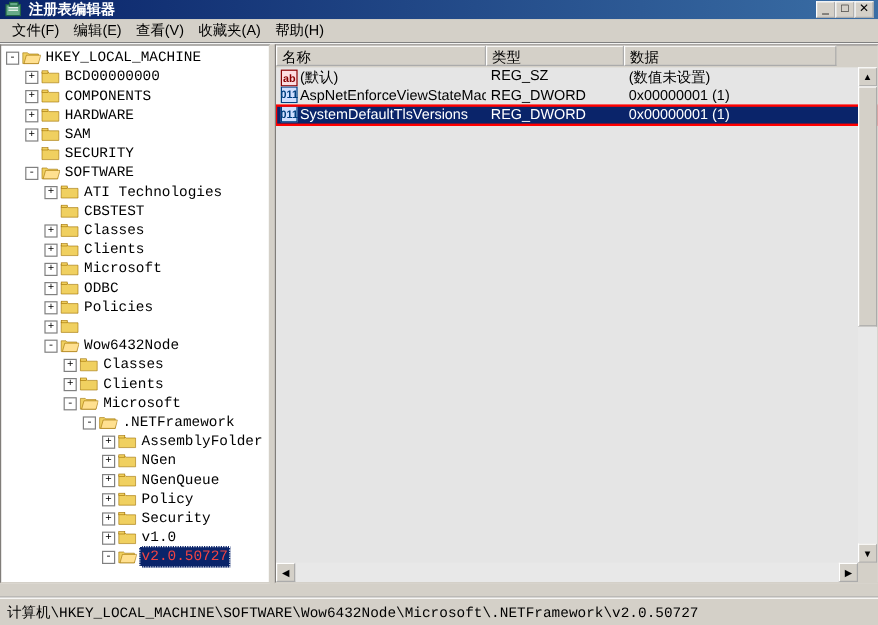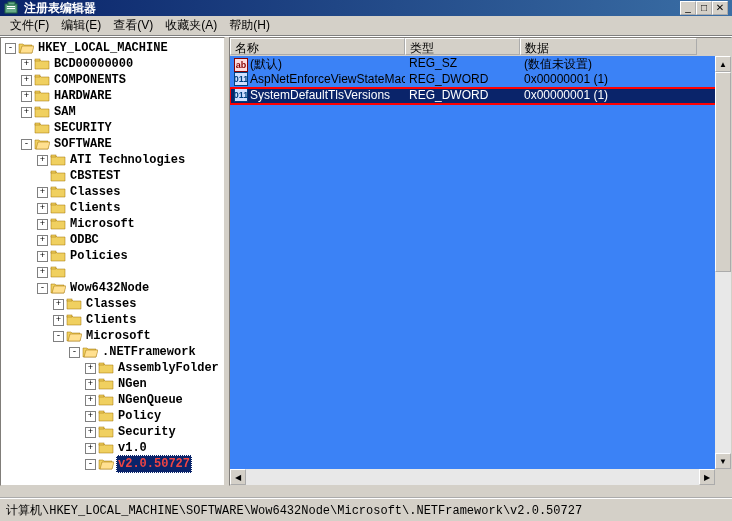--- a/index.html
+++ b/index.html
@@ -17,26 +17,26 @@
   
   .workspace { display: flex; height: 450px; border-top: 1px solid #fff; }
   
   .treepanel { width: 225px; background: #fff; border: 1px inset #d4d0c8; overflow-y: auto; overflow-x: auto; position: relative; }
   .tree { padding: 2px 0; font-family: "Courier New", monospace; font-size: 12px; white-space: nowrap; }
   .tree-row { display: flex; align-items: center; height: 16px; line-height: 16px; cursor: pointer; padding-left: 4px; }
   .tree-row .toggle { width: 11px; height: 11px; border: 1px solid #808080; display: inline-flex; align-items: center; justify-content: center; font-size: 9px; line-height: 9px; margin-right: 2px; font-family: "Courier New"; background:#fff; }
   .tree-row .notoggle { width: 11px; height: 11px; display: inline-block; margin-right: 2px; }
   .tree-row .spacer { display: inline-block; }
   .tree-row .foldericon { width: 16px; height: 14px; display: inline-block; margin-right: 2px; }
-  .tree-row .label { padding: 0 2px; font-weight: bold; }
+  .tree-row .label { padding: 0 2px; }
   .tree-row.selected .label { background: #0a246a; color: #ef4444; border: 1px dotted #fff; padding: 0 1px; }
   
   .splitter { width: 4px; background: #d4d0c8; cursor: col-resize; }
   
-  .listpanel { flex: 1; background: #3b82f6; border: 1px inset #d4d0c8; position: relative; overflow: auto; }
+  .listpanel { flex: 1; background: #e5e5e5; border: 1px inset #d4d0c8; position: relative; overflow: auto; }
   .list-header { display: flex; height: 18px; border-bottom: 1px solid #d4d0c8; position: sticky; top:0; background:#d4d0c8; }
   .list-header .col { border: 1px outset #fff; background: #d4d0c8; padding: 1px 4px; font-size: 12px; cursor: pointer; }
   .list-row { display: flex; height: 16px; align-items: flex-start; }
   .list-row .cell { padding: 0 4px; overflow: hidden; white-space: nowrap; display:flex; align-items:center; }
   .list-row .regicon { width: 14px; height: 14px; display:inline-flex; align-items:center; justify-content:center; margin-right: 2px; font-size:9px; font-weight:bold; }
   .regicon.ab { background:#fddde0; border:1px solid #800; color:#800; }
   .regicon.bin { background:#d0dfff; border:1px solid #004080; color:#004080; }
   .list-row.selected { background: #0a246a; color: #fff; }
   .list-row.highlight-red { outline: 2px solid #ff0000; outline-offset: -1px; }
   

